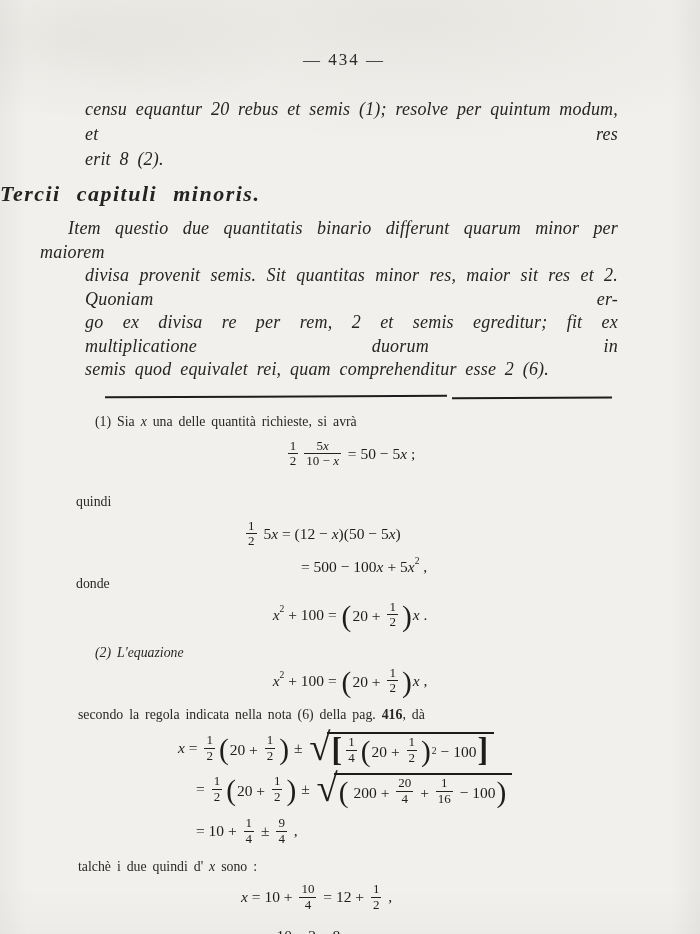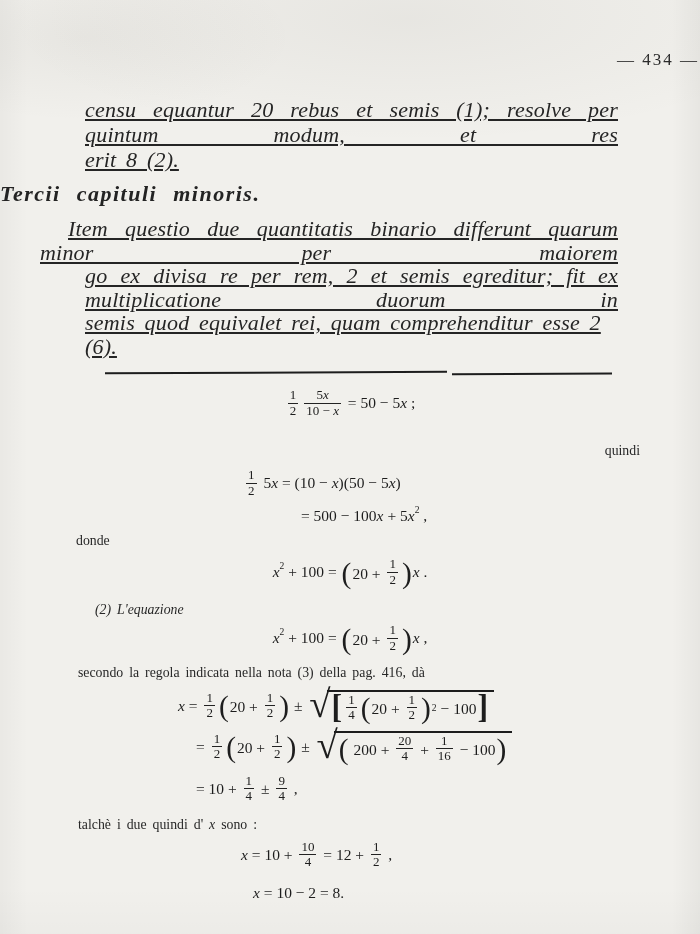--- a/index.html
+++ b/index.html
@@ -14,49 +14,48 @@
       radial-gradient(ellipse 620px 190px at 58% 2%, rgba(60,55,45,0.055), transparent 65%),
       radial-gradient(ellipse 300px 120px at 12% 4%, rgba(60,55,45,0.05), transparent 70%),
       linear-gradient(90deg, rgba(0,0,0,0.03), transparent 4%, transparent 96%, rgba(0,0,0,0.045)),
       linear-gradient(0deg, rgba(0,0,0,0.02), transparent 5%),
       #f1f0ec;
     overflow:hidden;
     padding-top:44px;
   }
   
   .pageno{
-    text-align:right;font-size:17px;letter-spacing:2px;
-    margin:6px 1px 27px 0;color:#2b2b2b;
+    text-align:center;font-size:17px;letter-spacing:2px;
+    margin:6px 12px 27px 0;color:#2b2b2b;
   }
   .latin{
-    font-style:italic;font-size:22px;line-height:25px;
+    font-style:italic;font-size:18px;line-height:25px;
     margin:0 82px 0 85px;word-spacing:4px;letter-spacing:.2px;
     color:#252525;
-    text-decoration:underline;
   }
   .jl{text-align:justify;text-align-last:justify;}
   .heading{
     font-style:italic;font-weight:700;font-size:22px;
     letter-spacing:1.5px;word-spacing:9px;
     margin:9px 0 10px 0;color:#232323;
   }
   .para-line{line-height:23.5px;}
   .indent{text-indent:28px;margin-left:40px;}
   
   .rule{margin:13px 0 12px 105px;height:6px;transform:rotate(-0.25deg);white-space:nowrap;}
   .rule .seg{display:inline-block;vertical-align:top;height:2px;background:#1d1d1d;}
   .rule .seg1{width:342px;}
   .rule .seg2{width:160px;margin-left:5px;transform:translateY(2.5px);}
   
   .fn{
     font-size:13.8px;line-height:18px;color:#272727;
     margin-left:78px;margin-right:60px;word-spacing:2.5px;
   }
   .fn .v{font-style:italic;}
-  .fn .b{font-weight:400;}
+  .fn .b{font-weight:700;}
   .note-indent{margin-left:95px;}
   .side-word{margin-left:76px;}
   
   .formula{
     font-size:15.5px;color:#1d1d1d;line-height:1.1;
     white-space:nowrap;
   }
   .formula .t{white-space:pre;}
   .formula .v{font-style:italic;white-space:pre;}
   .formula sup{font-size:0.62em;vertical-align:8px;letter-spacing:0;}
@@ -78,47 +77,49 @@
   .f3{margin:8px 0 0 0;}
   .note2line{margin-top:13px;font-style:italic;}
   .f3b{margin:5px 0 0 0;}
   .regola{margin-top:9px;}
   .f4a{margin:8px 0 0 178px;}
   .f4b{margin:7px 0 0 196px;}
   .f4c{margin:10px 0 0 196px;}
   .talche{margin-top:11px;}
   .f5{margin:7px 0 0 241px;}
   .f6{margin:13px 0 0 253px;}
-  .q1{margin-top:23px;text-align:right;}
-  .donde{margin-top:8px;}
+  .q1{margin-top:23px;}
+  .donde{margin-top:0;}
 </style>
 </head>
 <body>
 
 <div class="page">
 
   <div class="pageno">— 434 —</div>
 
   <div class="latin jl">censu equantur 20 rebus et semis (1); resolve per quintum modum, et res</div>
   <div class="latin">erit 8 (2).</div>
 
   <div class="heading">Tercii capituli minoris.</div>
 
   <div class="latin para-line jl indent">Item questio due quantitatis binario differunt quarum minor per maiorem</div>
+  <div class="latin para-line jl">divisa provenit semis. Sit quantitas minor res, maior sit res et 2. Quoniam er-</div>
   <div class="latin para-line jl">go ex divisa re per rem, 2 et semis egreditur; fit ex multiplicatione duorum in</div>
   <div class="latin para-line">semis quod equivalet rei, quam comprehenditur esse 2 (6).</div>
 
   <div class="rule">
     <span class="seg seg1"></span><span class="seg seg2"></span>
   </div>
 
+  <div class="fn note-indent"><span class="t">(1) Sia </span><span class="v">x</span><span class="t"> una delle quantità richieste, si avrà</span></div>
   <div class="formula f-center f1"><span class="frac"><span class="num"><span class="t">1</span></span><span class="den"><span class="t">2</span></span></span><span class="frac"><span class="num"><span class="t">5</span><span class="v">x</span></span><span class="den"><span class="t">10 − </span><span class="v">x</span></span></span><span class="t"> = 50 − 5</span><span class="v">x</span><span class="t"> ;</span></div>
 
   <div class="fn side-word q1">quindi</div>
-  <div class="formula f2a"><span class="frac"><span class="num"><span class="t">1</span></span><span class="den"><span class="t">2</span></span></span><span class="t"> 5</span><span class="v">x</span><span class="t"> = (10 − </span><span class="v">x</span><span class="t">)(50 − 5</span><span class="v">x</span><span class="t">)</span></div>
+  <div class="formula f2a"><span class="frac"><span class="num"><span class="t">1</span></span><span class="den"><span class="t">2</span></span></span><span class="t"> 5</span><span class="v">x</span><span class="t"> = (12 − </span><span class="v">x</span><span class="t">)(50 − 5</span><span class="v">x</span><span class="t">)</span></div>
   <div class="formula f2b"><span class="t">= 500 − 100</span><span class="v">x</span><span class="t"> + 5</span><span class="v">x</span><sup>2</sup><span class="t"> ,</span></div>
 
   <div class="fn side-word donde">donde</div>
   <div class="formula f-center f3"><span class="v">x</span><sup>2</sup><span class="t"> + 100 = </span><span class="grp">
         <span class="bp">(</span>
         <span class="t">20 + </span>
         <span class="frac">
           <span class="num"><span class="t">1</span></span>
           <span class="den"><span class="t">2</span></span>
         </span>
@@ -129,21 +130,21 @@
   <div class="formula f-center f3b"><span class="v">x</span><sup>2</sup><span class="t"> + 100 = </span><span class="grp">
         <span class="bp">(</span>
         <span class="t">20 + </span>
         <span class="frac">
           <span class="num"><span class="t">1</span></span>
           <span class="den"><span class="t">2</span></span>
         </span>
         <span class="bp">)</span>
       </span><span class="v">x</span><span class="t"> ,</span></div>
 
-  <div class="fn regola"><span class="t">secondo la regola indicata nella nota (3) della pag. </span><span class="b">416</span><span class="t">, dà</span></div>
+  <div class="fn regola"><span class="t">secondo la regola indicata nella nota (6) della pag. </span><span class="b">416</span><span class="t">, dà</span></div>
   <div class="formula f4a"><span class="v">x</span><span class="t"> = </span><span class="frac"><span class="num"><span class="t">1</span></span><span class="den"><span class="t">2</span></span></span><span class="grp">
         <span class="bp">(</span>
         <span class="t">20 + </span>
         <span class="frac">
           <span class="num"><span class="t">1</span></span>
           <span class="den"><span class="t">2</span></span>
         </span>
         <span class="bp">)</span>
       </span><span class="t"> ± </span><span class="sqrt">
         <span class="rad">√</span>

